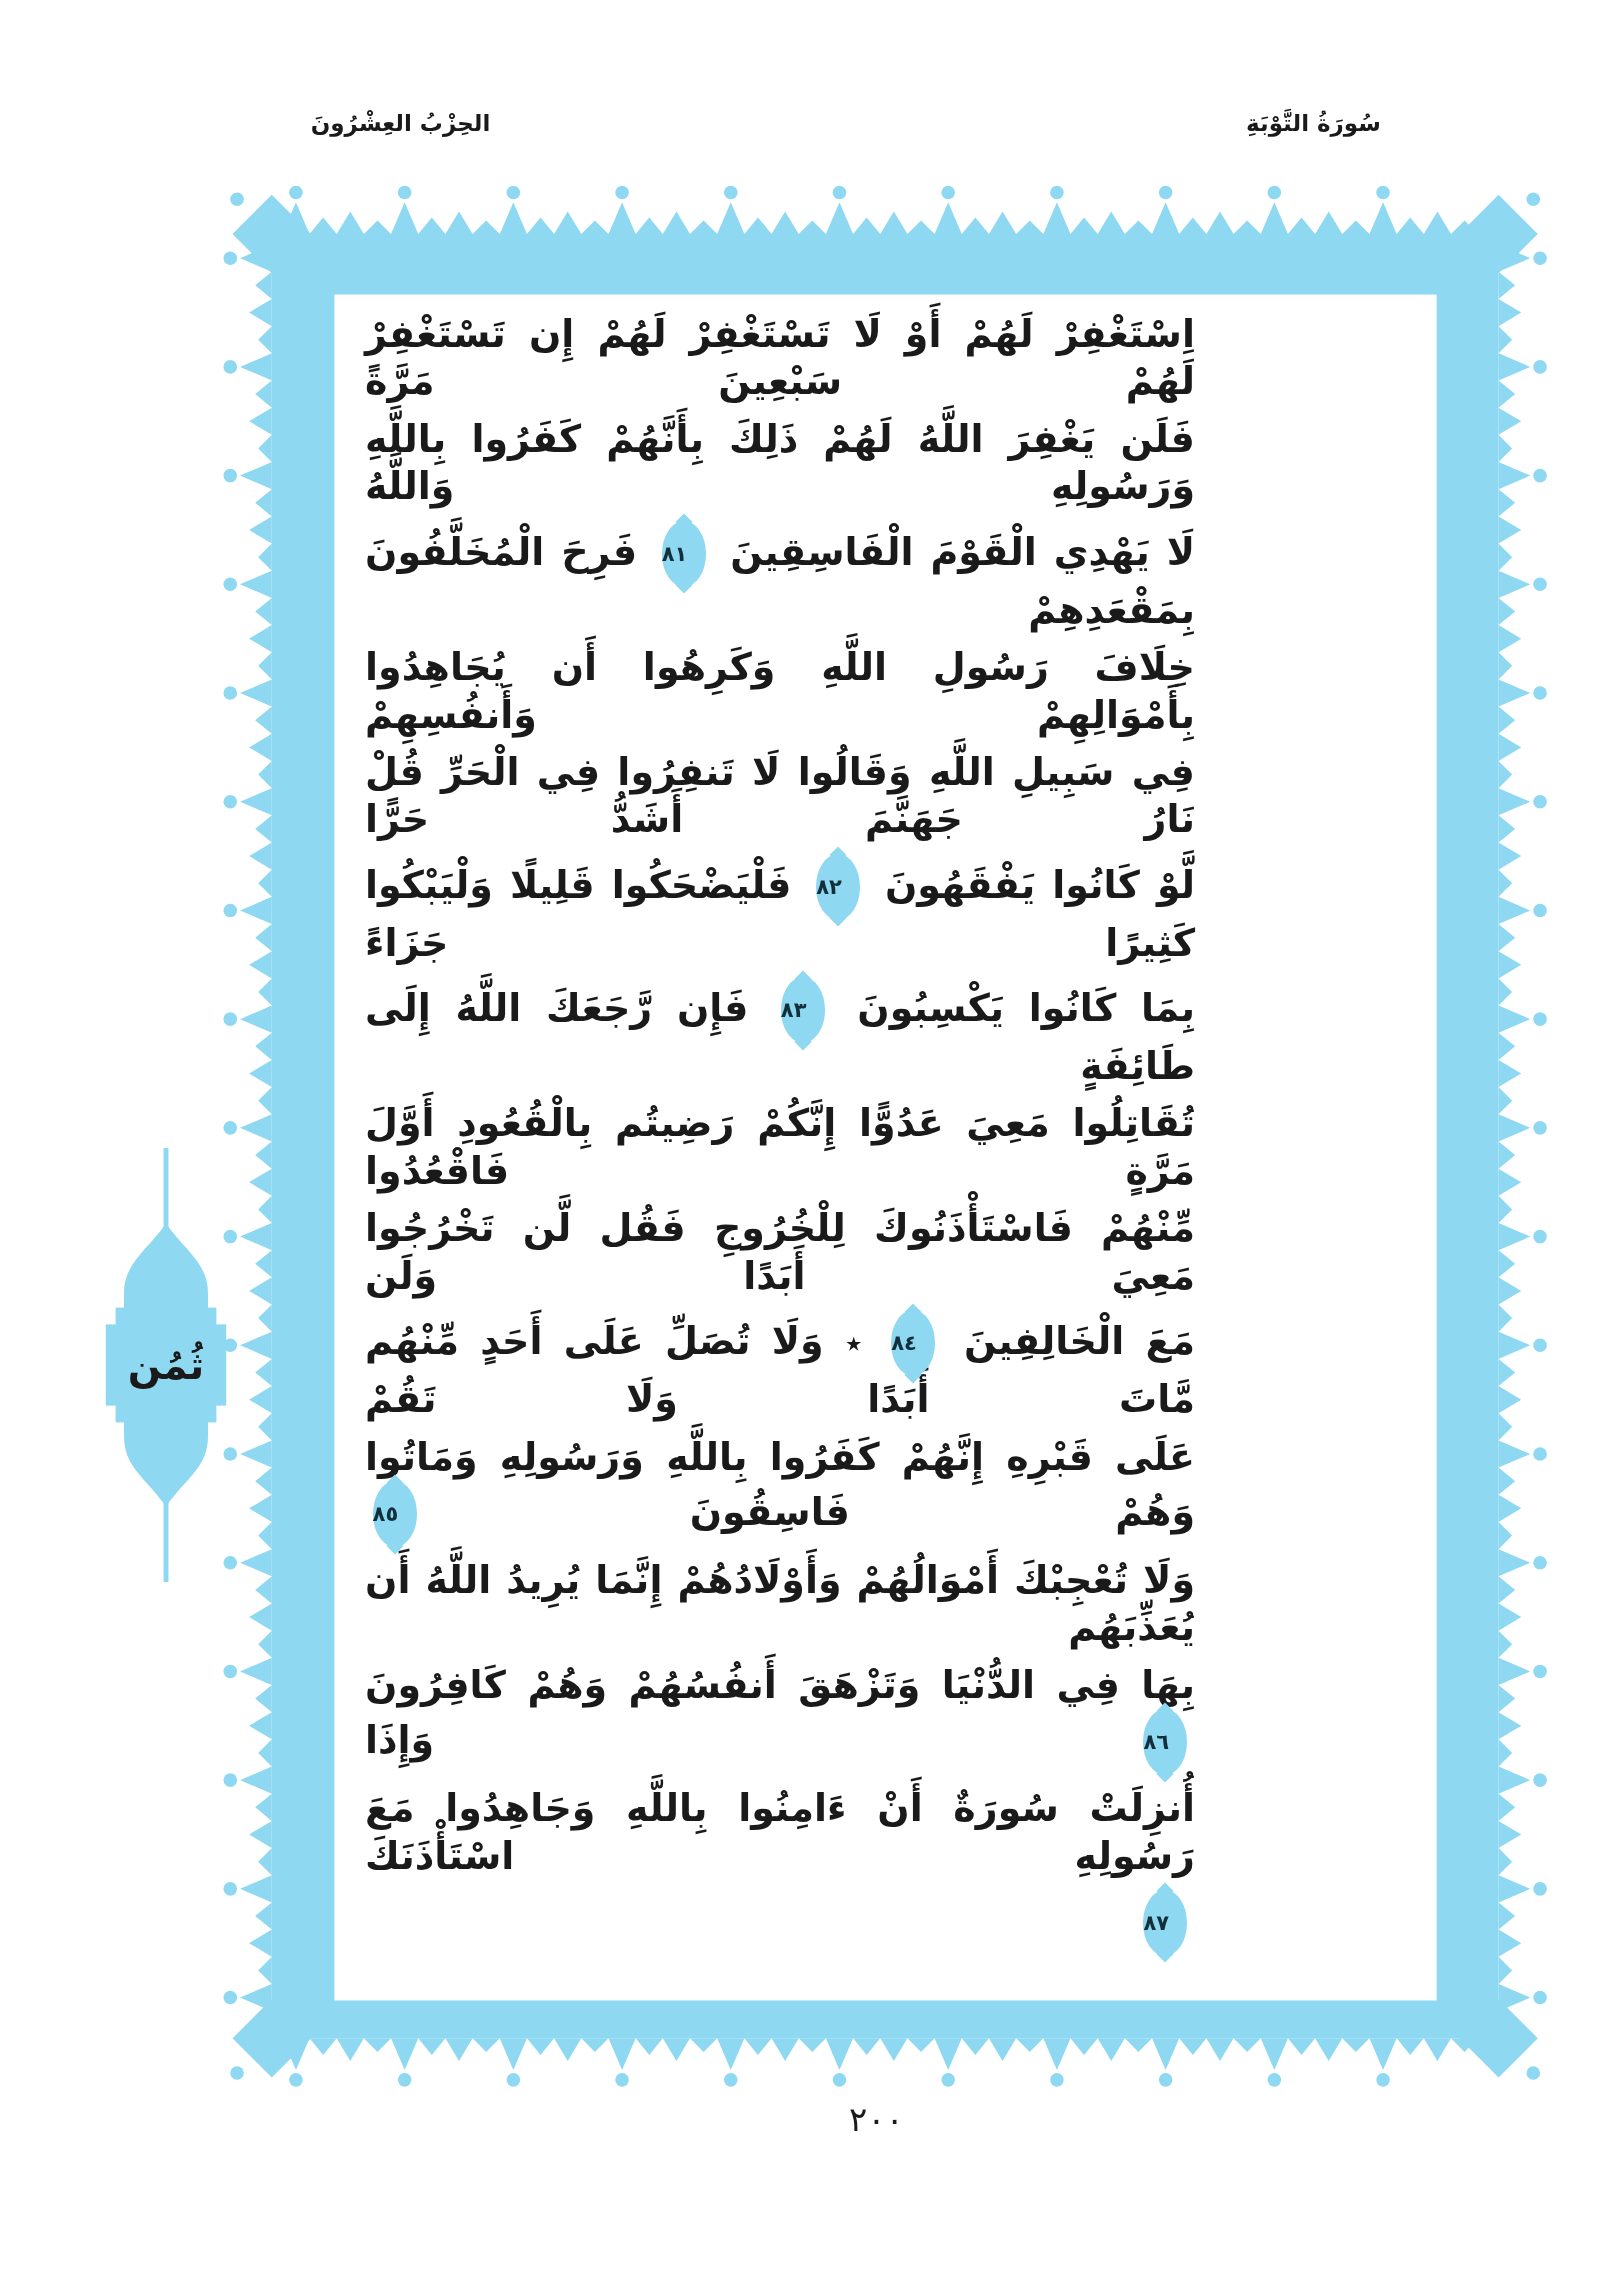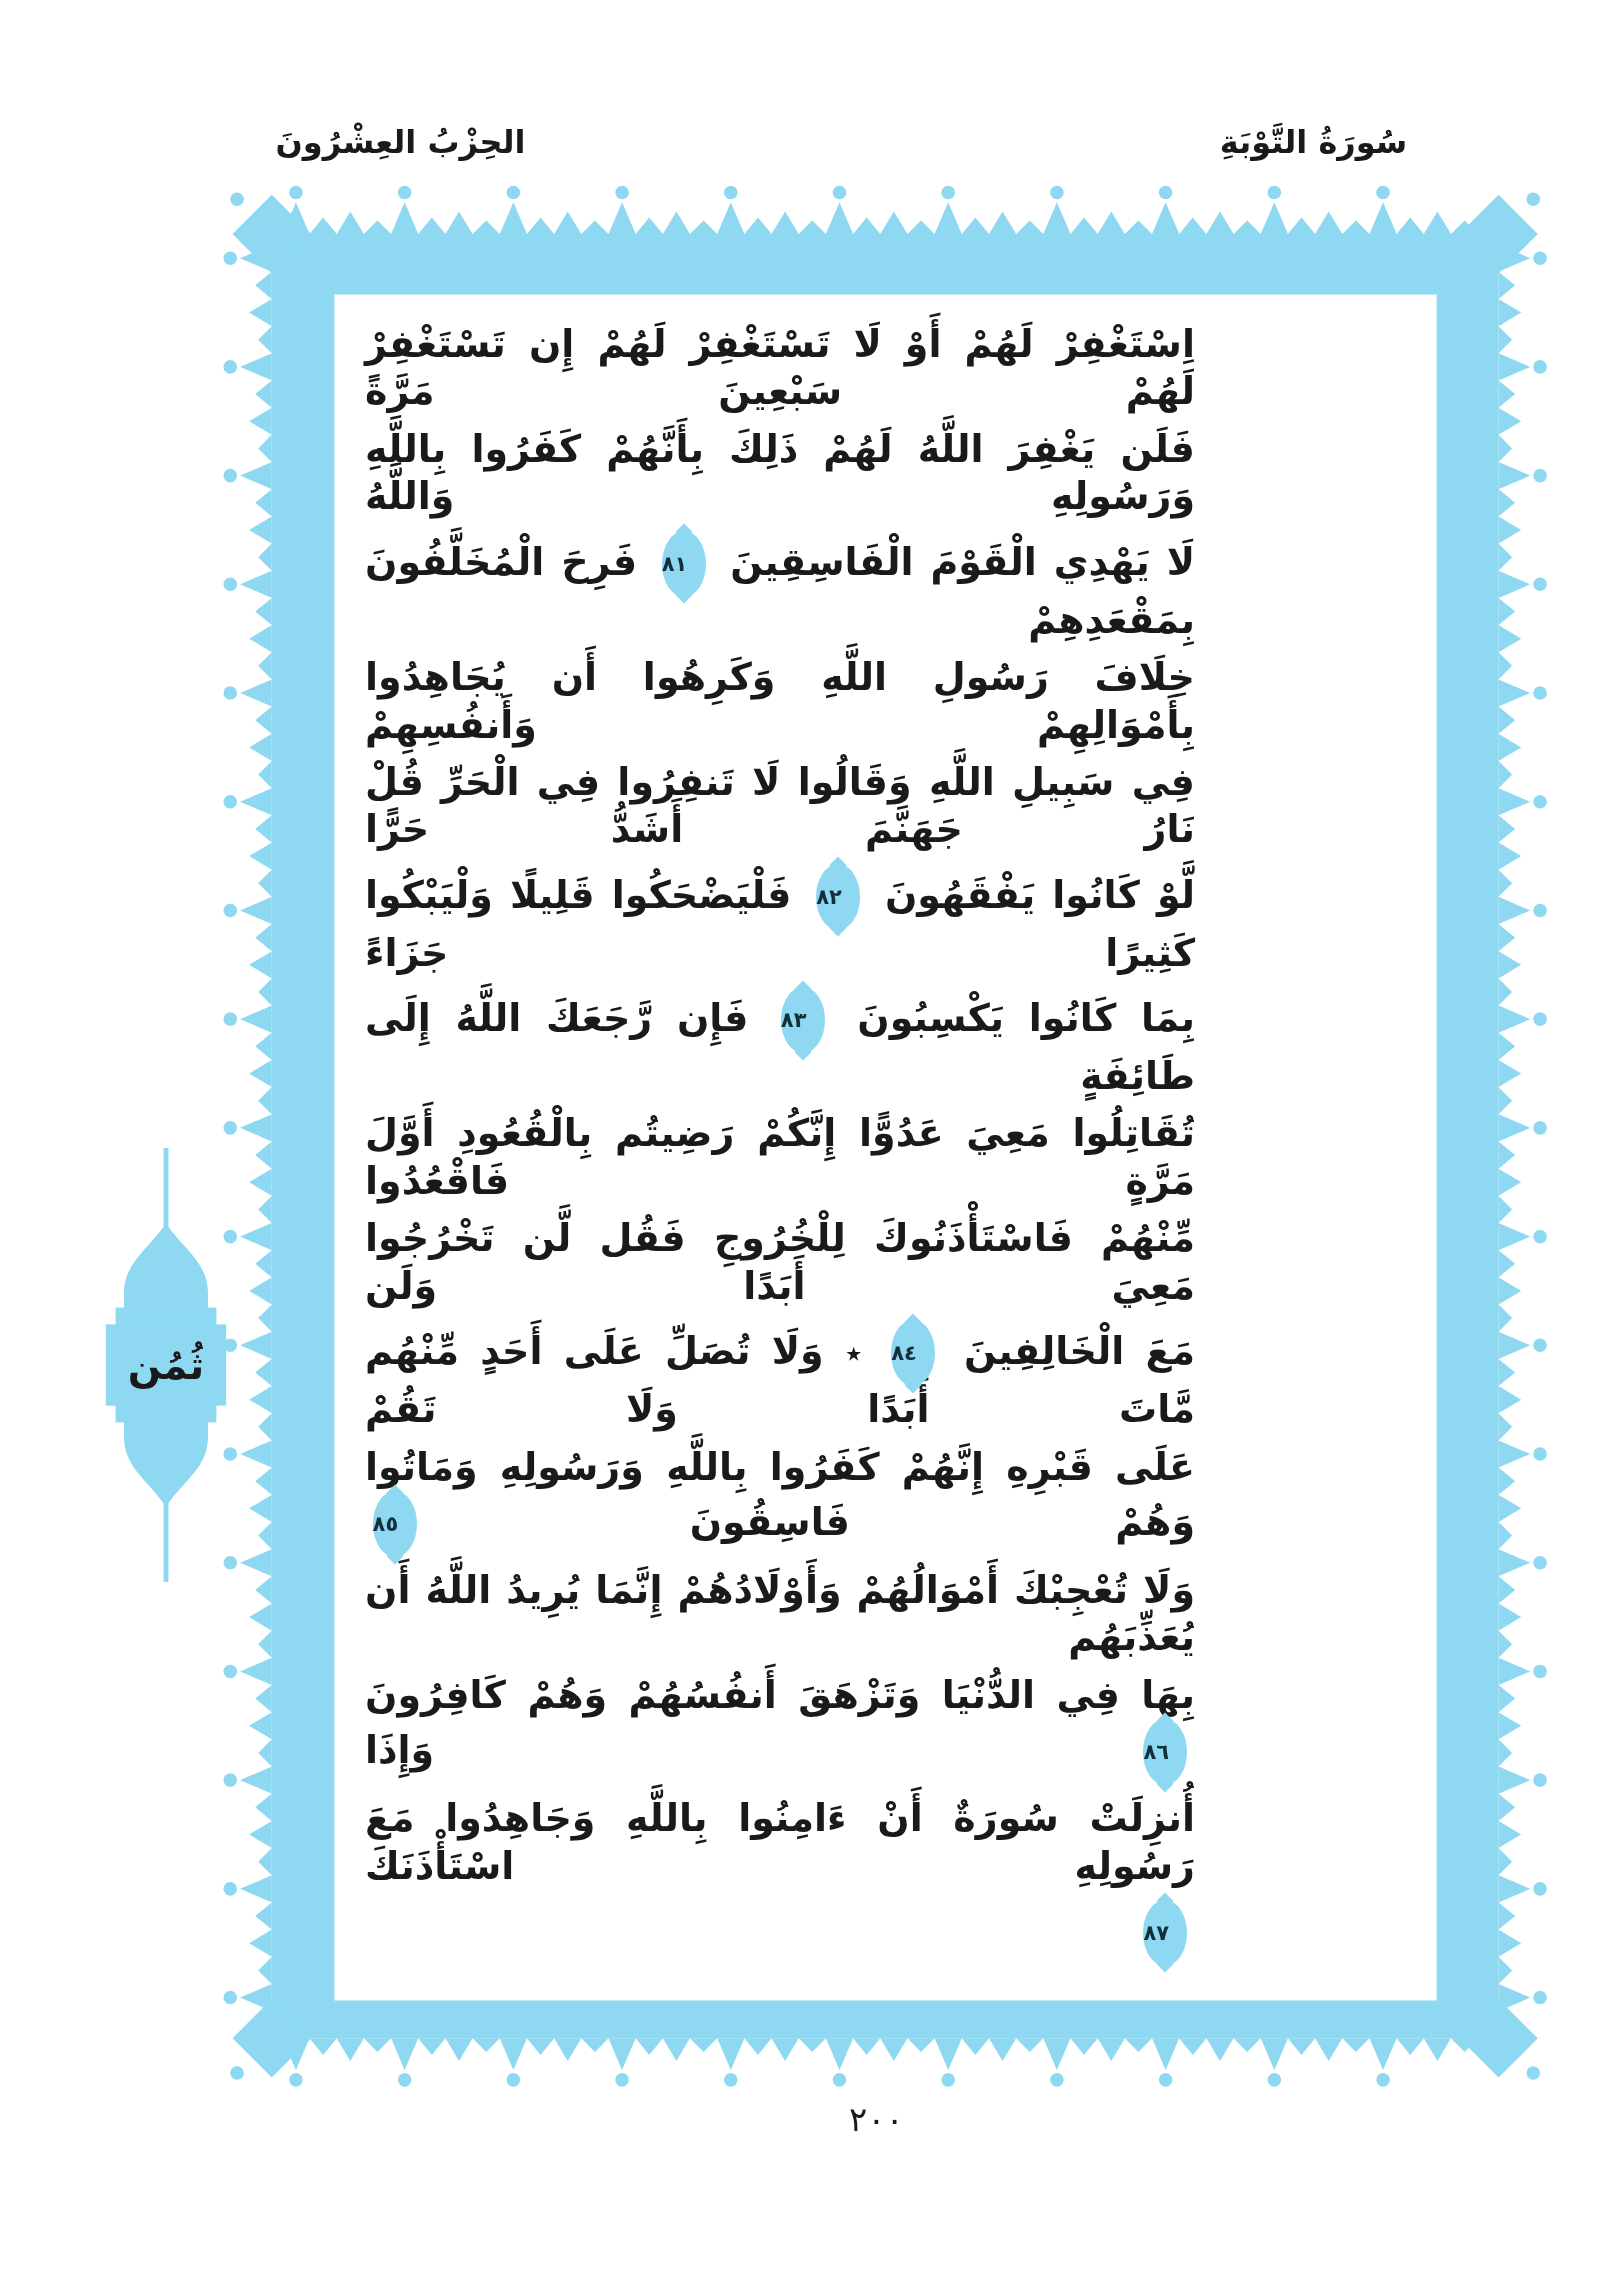--- a/index.html
+++ b/index.html
@@ -6,33 +6,33 @@
   .page{
     position:relative;
     width:1605px;height:2295px;
     background:#ffffff;
     overflow:hidden;
     font-family:"DejaVu Sans", sans-serif;
     color:var(--ink,#1a1a1a);
   }
   
   .hdr{
-    position:absolute;top:123px;
-    font-size:32px;font-weight:700;
+    position:absolute;top:110px;
+    font-size:23px;font-weight:700;
     text-align:center;direction:rtl;
     color:var(--ink,#1a1a1a);
   }
   .hdr-left{left:242px;width:317px;}
   .hdr-right{left:1155px;width:317px;}
   
   .frame-svg{position:absolute;left:0;top:0;pointer-events:none;}
   
   .text-block{
     position:absolute;
-    left:335px;top:290px;width:890px;height:1707px;
+    left:335px;top:280px;width:890px;height:1707px;
     box-sizing:border-box;
     padding:26px 30px;
     display:flex;flex-direction:column;justify-content:space-around;
   }
   .qline{
     direction:rtl;
     text-align:justify;
     text-align-last:justify;
     font-size:38px;font-weight:700;
     line-height:1.25;

